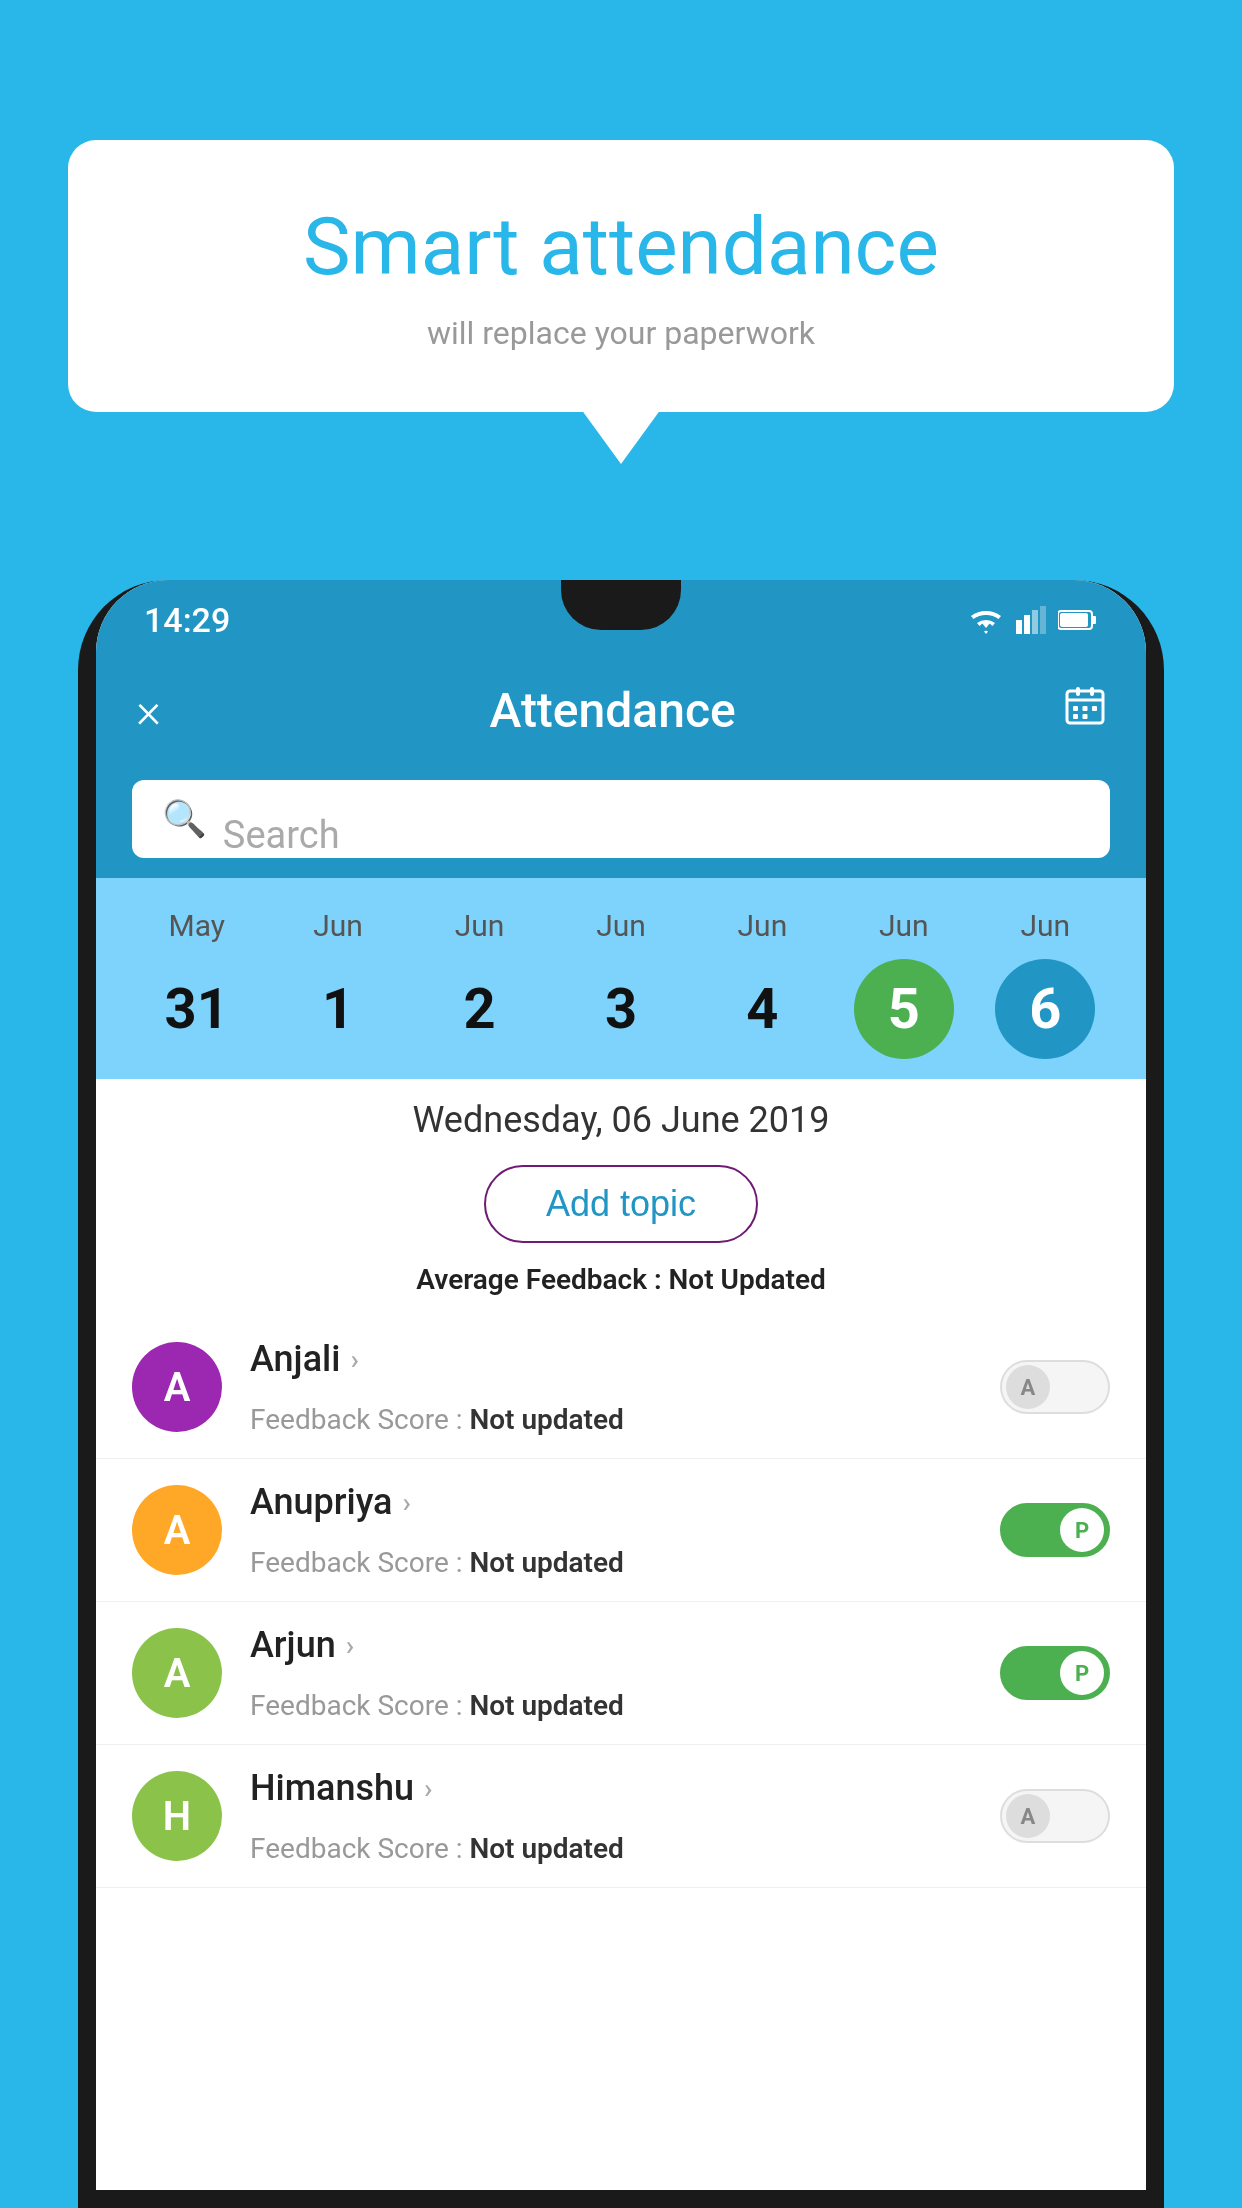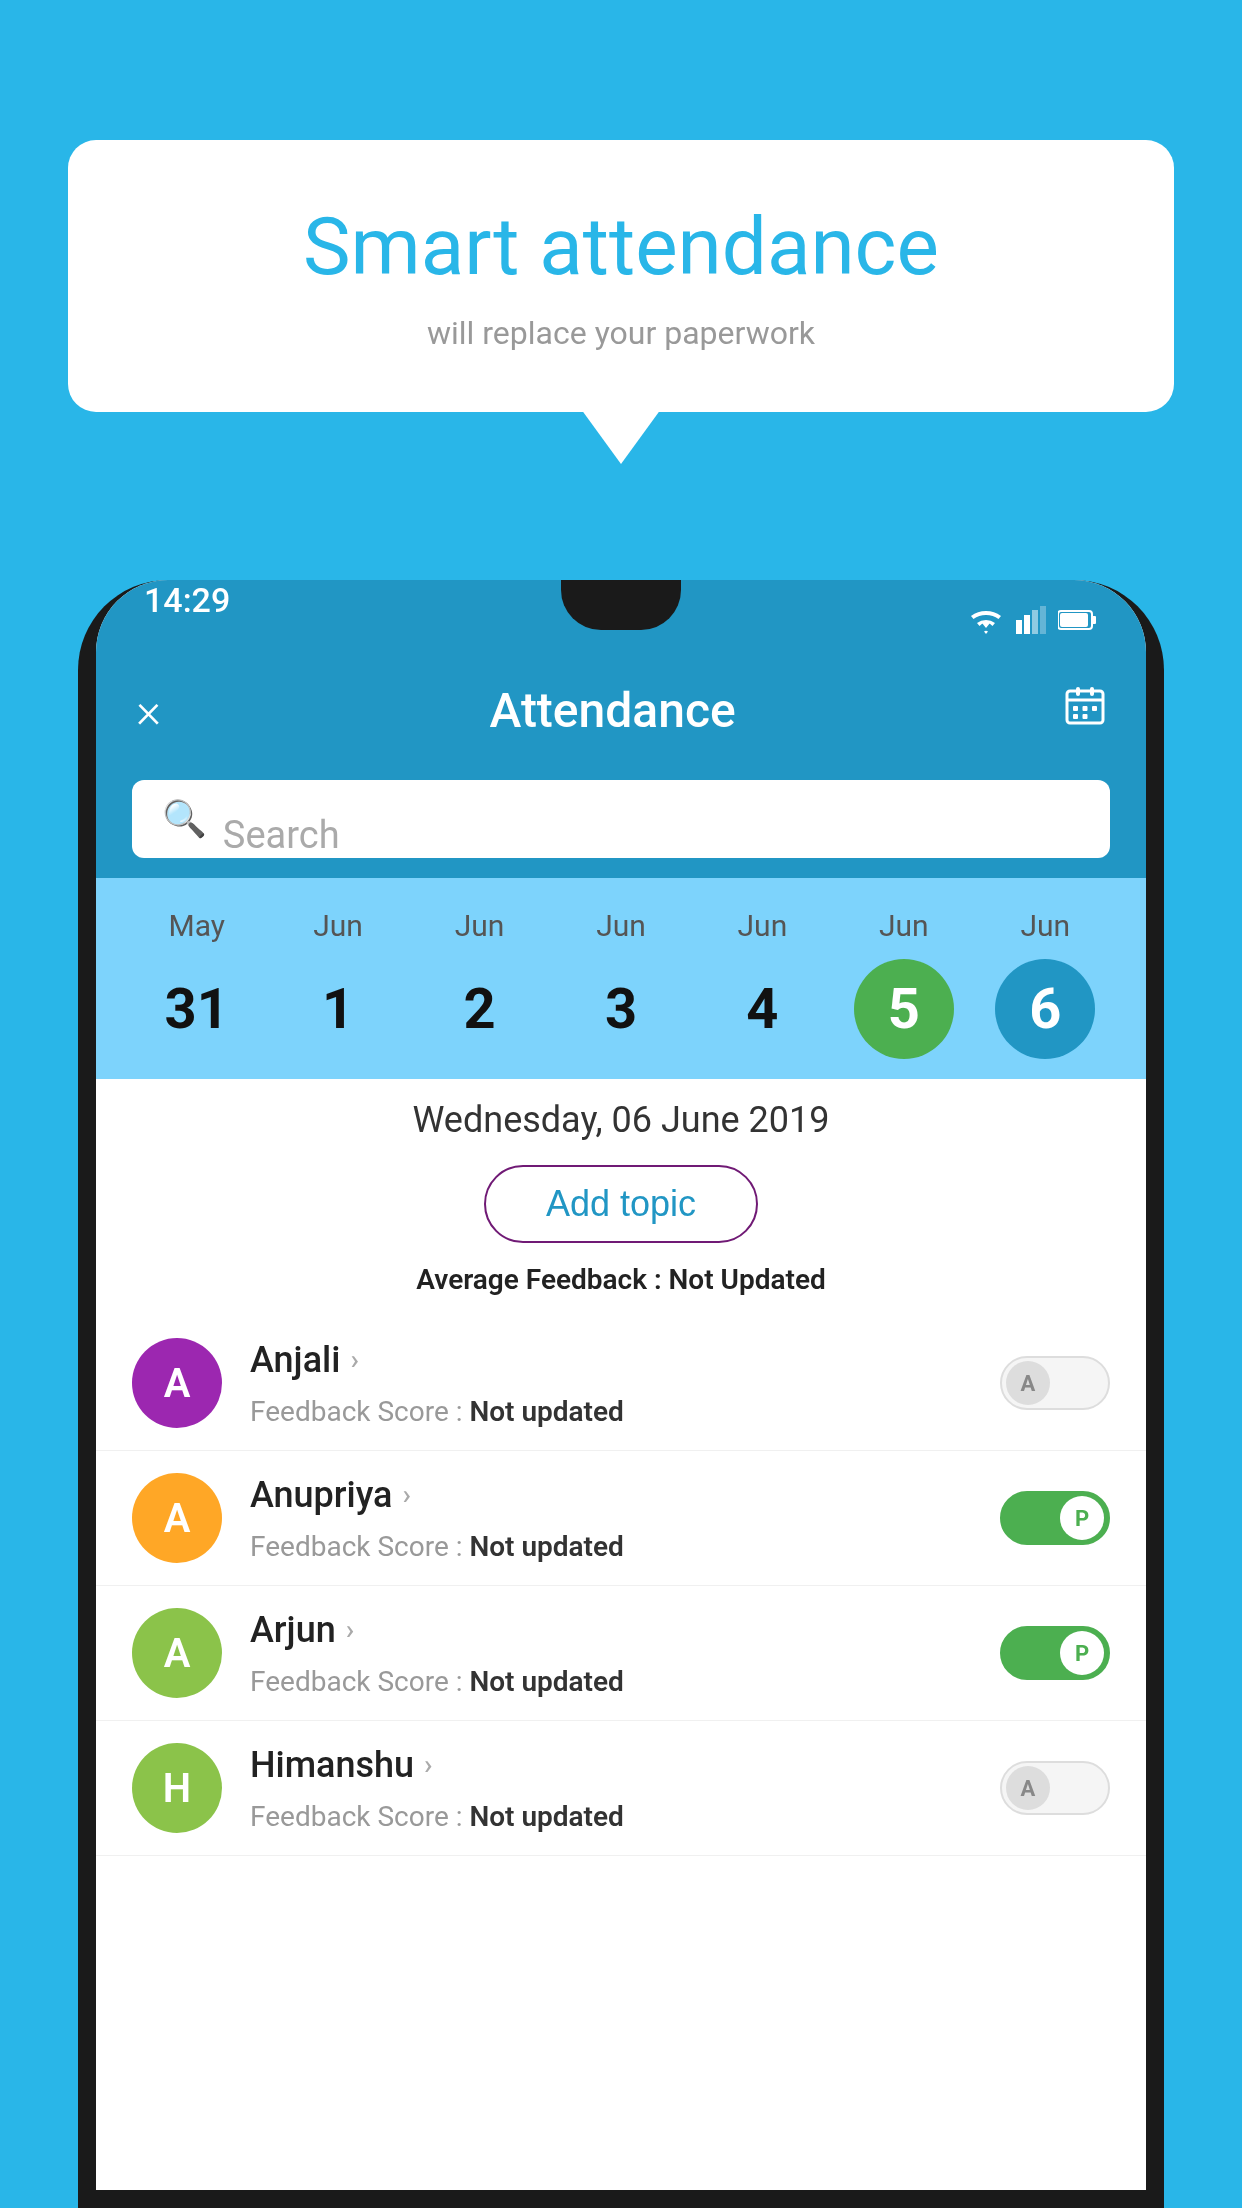--- a/index.html
+++ b/index.html
@@ -74,20 +74,21 @@
       overflow: hidden;
       height: 100%;
       position: relative;
     }
 
     
     .status-bar {
       background: #2196C4;
       height: 80px;
       display: flex;
+      align-items: center;
       justify-content: space-between;
       padding: 0 48px;
       position: relative;
     }
 
     .status-bar-time {
       color: white;
       font-size: 34px;
       font-weight: 500;
     }
@@ -292,21 +293,21 @@
     }
 
     .student-name-chevron {
       color: #aaa;
       font-size: 28px;
     }
 
     .student-feedback {
       font-size: 28px;
       color: #999;
-      margin-top: 14px;
+      margin-top: 23px;
     }
 
     .student-feedback span {
       font-weight: 600;
       color: #333;
     }
 
     
     .toggle-container {
       flex-shrink: 0;

